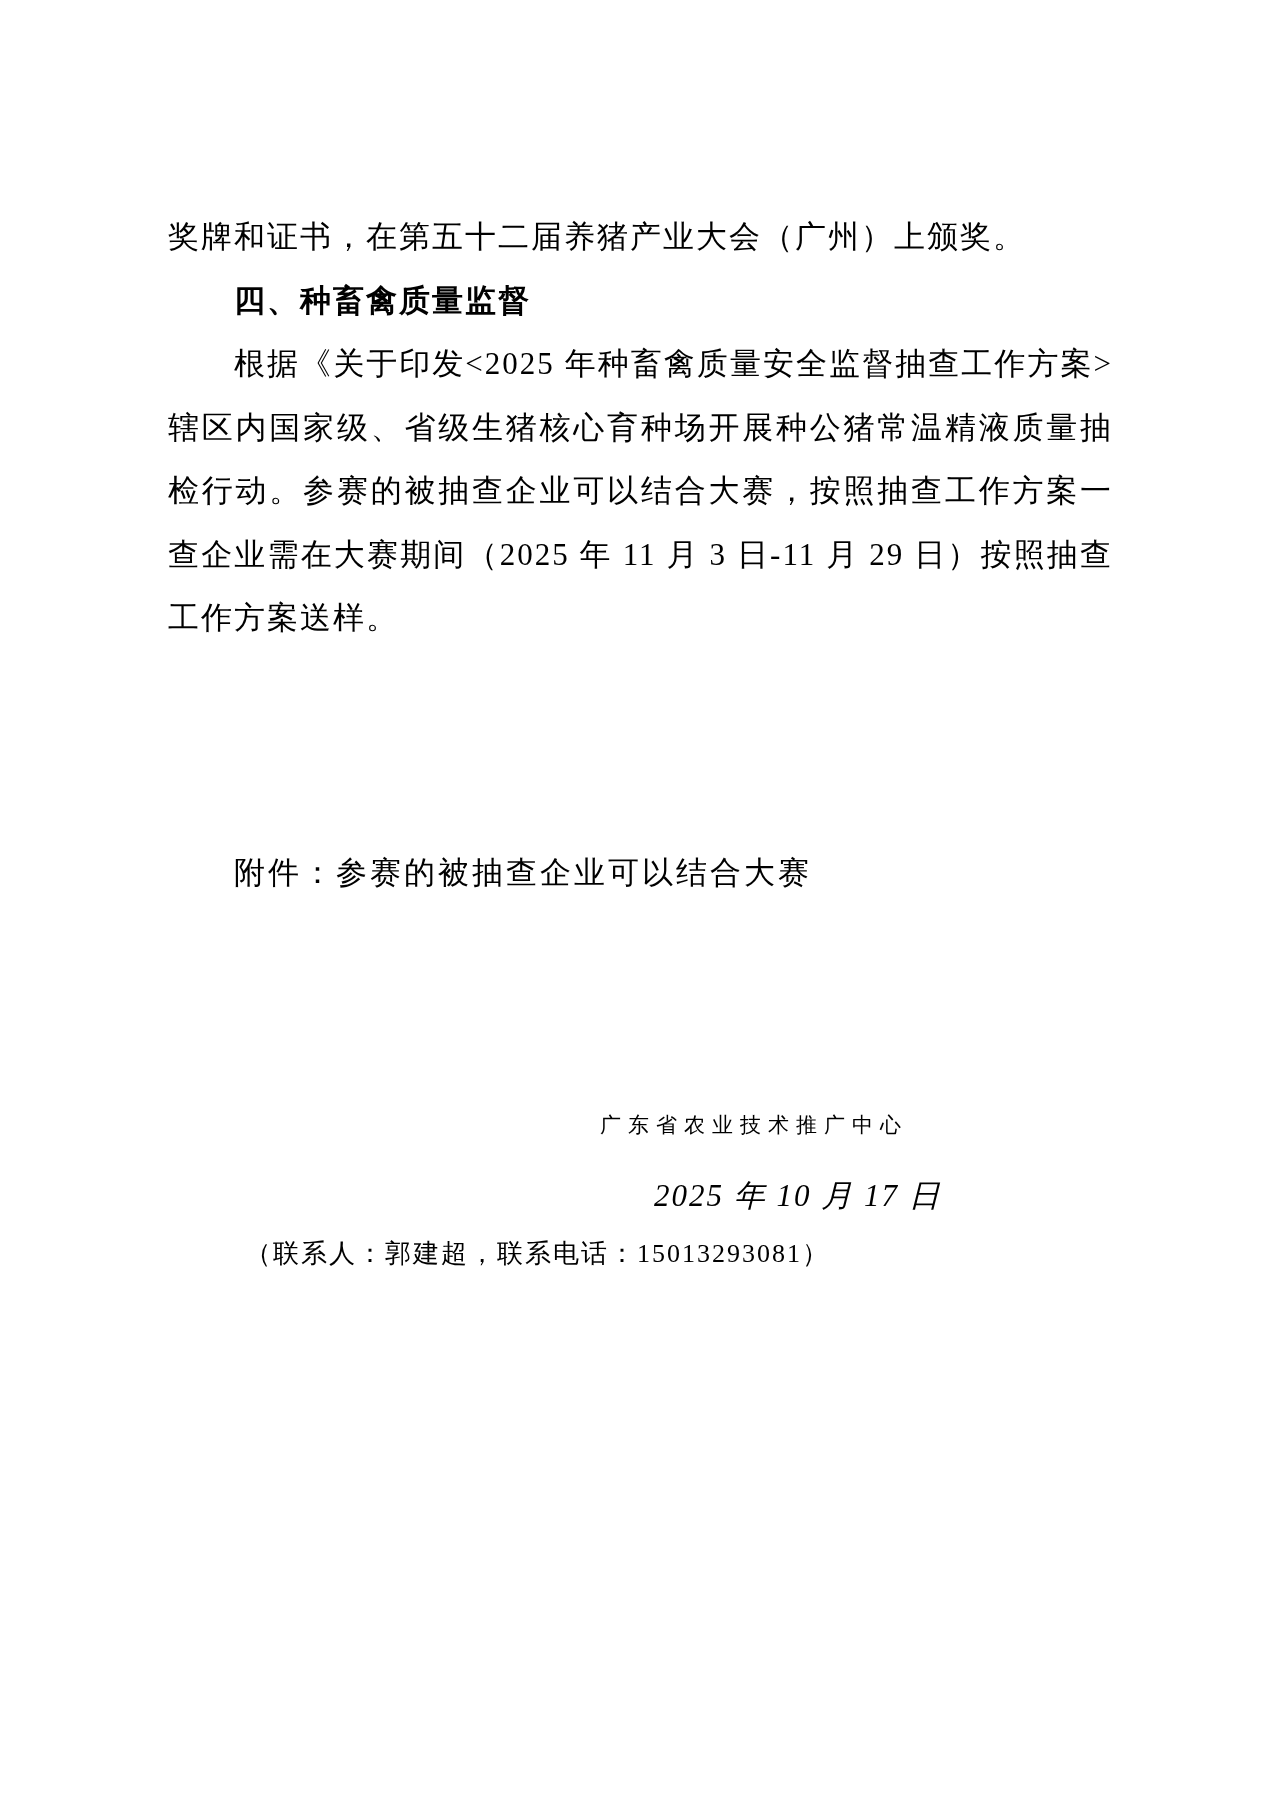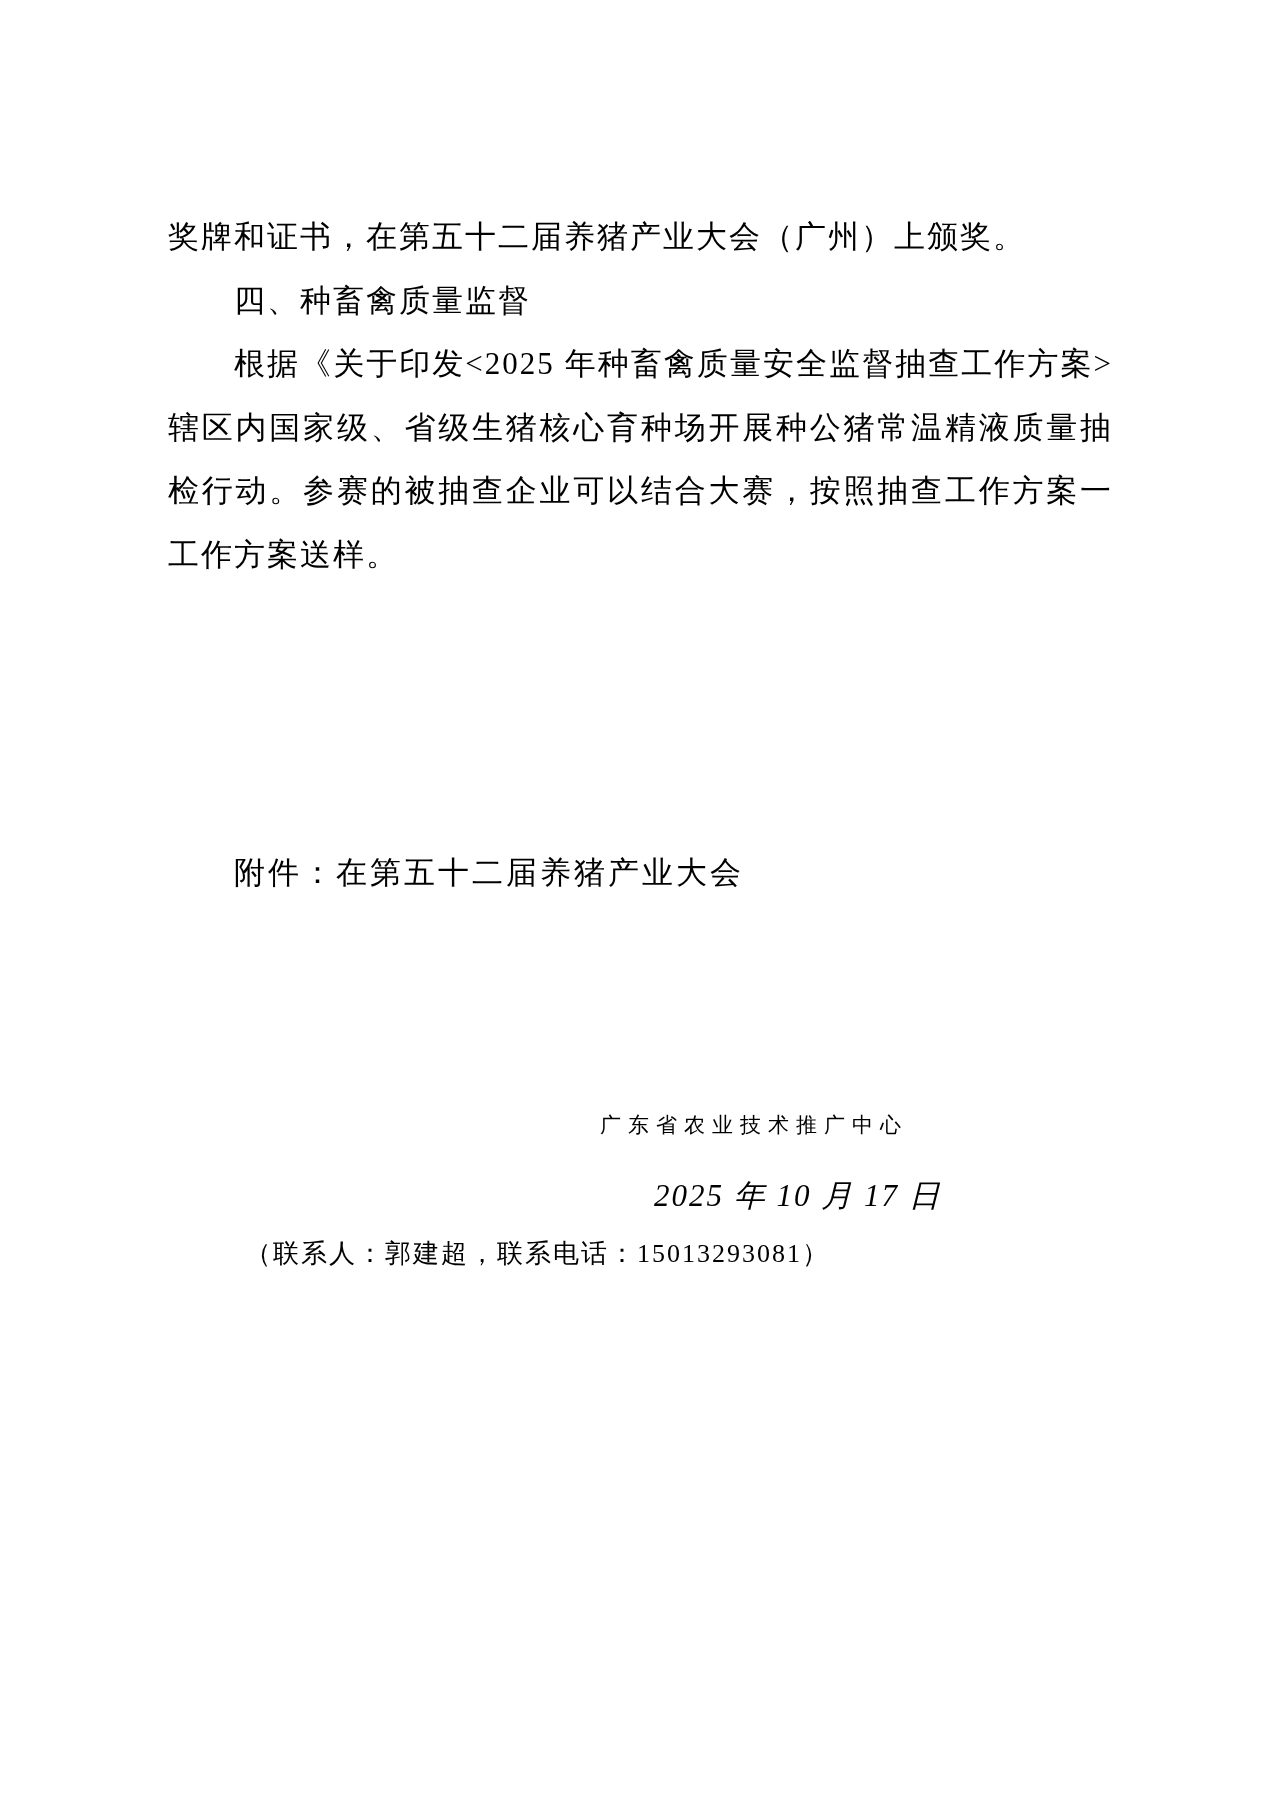--- a/index.html
+++ b/index.html
@@ -27,21 +27,21 @@
     line-height: 63.5px;
     font-size: 31px;
     letter-spacing: 2px;
     color: #000000;
   }
   .line.plain {
     white-space: nowrap;
   }
   .line.heading {
     font-family: "Liberation Sans", sans-serif;
-    font-weight: normal;
+    font-weight: bold;
     text-indent: 66px;
     white-space: nowrap;
   }
   .line.indent {
     text-indent: 66px;
   }
   .line.justify {
     text-align: justify;
     text-align-last: justify;
   }
@@ -91,24 +91,25 @@
 <body>
 
 <div class="page">
 
   <div class="content">
     <div class="line plain">奖牌和证书，在第五十二届养猪产业大会（广州）上颁奖。</div>
     <div class="line heading">四、种畜禽质量监督</div>
     <div class="line indent justify">根据《关于印发&lt;2025 年种畜禽质量安全监督抽查工作方案&gt;</div>
     <div class="line justify">辖区内国家级、省级生猪核心育种场开展种公猪常温精液质量抽</div>
     <div class="line justify">检行动。参赛的被抽查企业可以结合大赛，按照抽查工作方案一</div>
+    <div class="line justify">查企业需在大赛期间（2025 年 11 月 3 日-11 月 29 日）按照抽查</div>
     <div class="line plain">工作方案送样。</div>
   </div>
 
-  <div class="attachment">附件：在第五十二届养猪产业大会</div>
+  <div class="attachment">附件：参赛的被抽查企业可以结合大赛</div>
 
   <div class="sig-org">广东省农业技术推广中心</div>
 
   <div class="sig-date">2025 年 10 月 17 日</div>
 
   <div class="sig-contact">（联系人：郭建超，联系电话：15013293081）</div>
 
 </div>
 
 </body></html>

